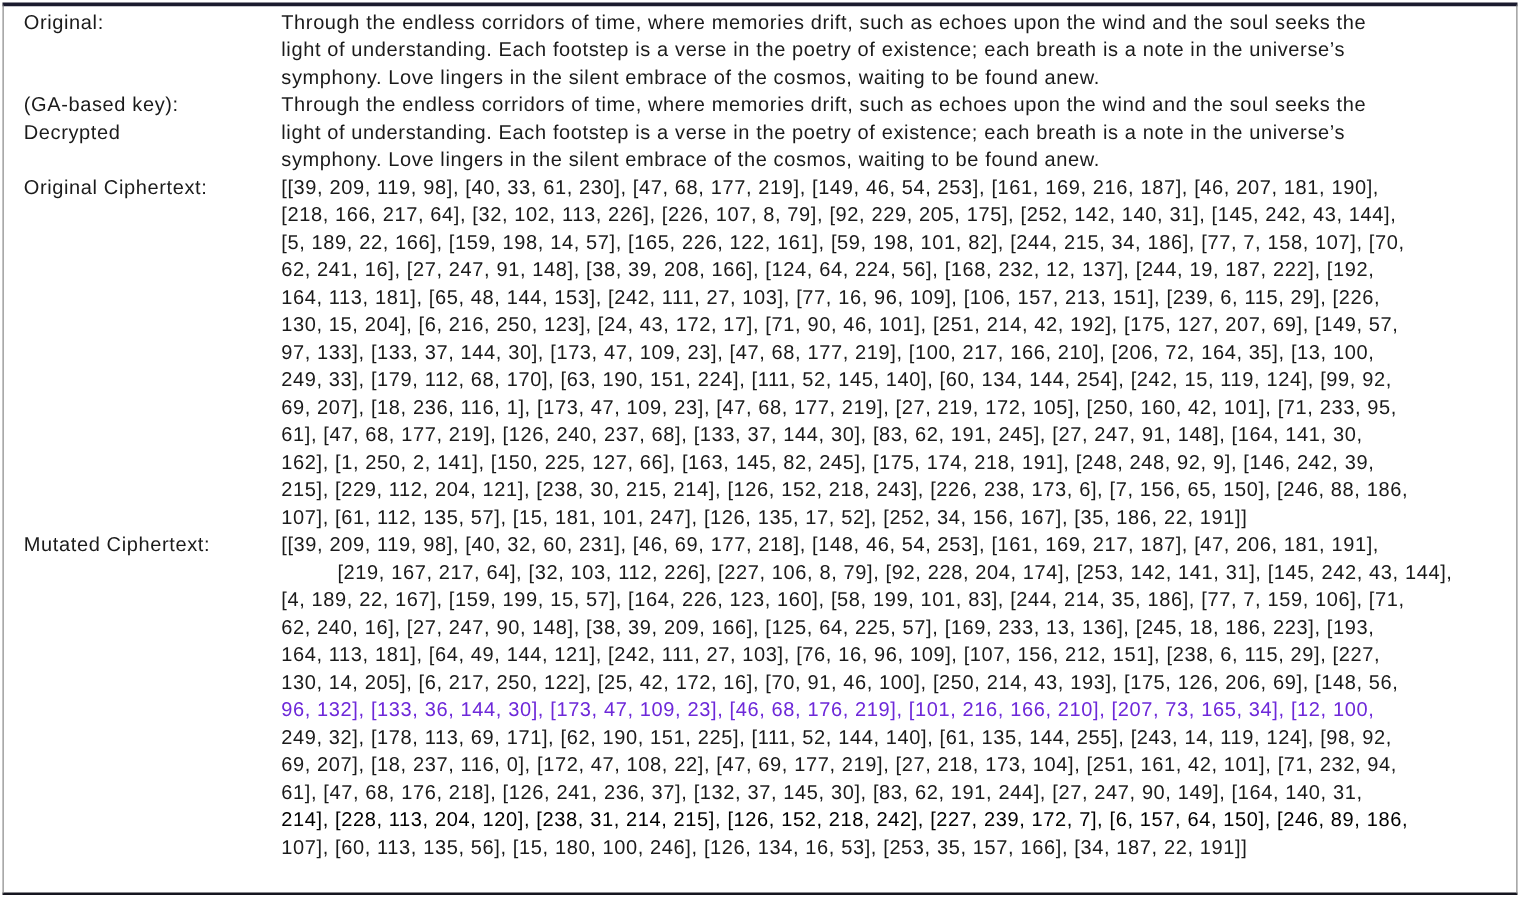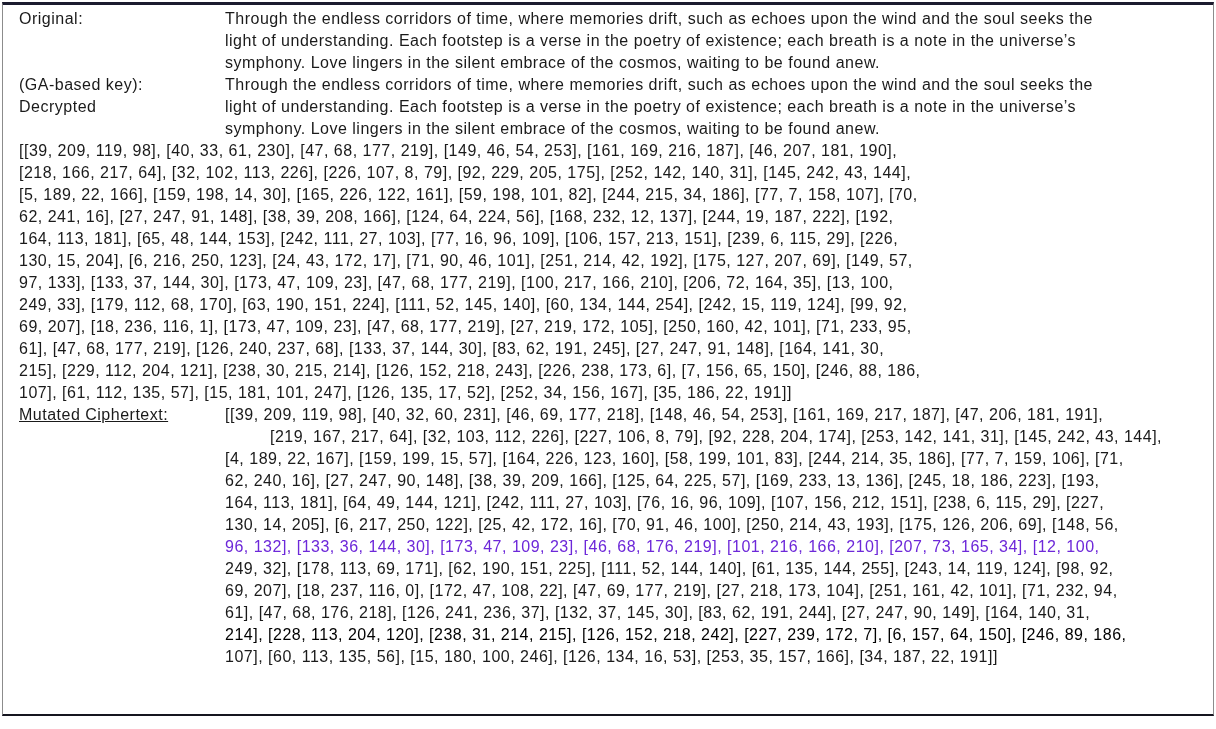--- a/index.html
+++ b/index.html
@@ -73,39 +73,43 @@
           <div class="tline" style="color: rgb(26, 26, 26);">Decrypted</div>
         </div>
       <div class="content-col">
           <div class="tline" style="color: rgb(26, 26, 26);">Through the endless corridors of time, where memories drift, such as echoes upon the wind and the soul seeks the</div>
           <div class="tline" style="color: rgb(26, 26, 26);">light of understanding. Each footstep is a verse in the poetry of existence; each breath is a note in the universe’s</div>
           <div class="tline" style="color: rgb(26, 26, 26);">symphony. Love lingers in the silent embrace of the cosmos, waiting to be found anew.</div>
         </div>
     </div>
 
     <div class="trow">
+      <div class="label-col">
+          <div class="tline" style="color: rgb(26, 26, 26);">Original Ciphertext:</div>
+        </div>
       <div class="content-col">
           <div class="tline" style="color: rgb(26, 26, 26);">[[39, 209, 119, 98], [40, 33, 61, 230], [47, 68, 177, 219], [149, 46, 54, 253], [161, 169, 216, 187], [46, 207, 181, 190],</div>
           <div class="tline" style="color: rgb(26, 26, 26);">[218, 166, 217, 64], [32, 102, 113, 226], [226, 107, 8, 79], [92, 229, 205, 175], [252, 142, 140, 31], [145, 242, 43, 144],</div>
-          <div class="tline" style="color: rgb(26, 26, 26);">[5, 189, 22, 166], [159, 198, 14, 30], [165, 226, 122, 161], [59, 198, 101, 82], [244, 215, 34, 186], [77, 7, 158, 107], [70,</div>
+          <div class="tline" style="color: rgb(26, 26, 26);">[5, 189, 22, 166], [159, 198, 14, 57], [165, 226, 122, 161], [59, 198, 101, 82], [244, 215, 34, 186], [77, 7, 158, 107], [70,</div>
           <div class="tline" style="color: rgb(26, 26, 26);">62, 241, 16], [27, 247, 91, 148], [38, 39, 208, 166], [124, 64, 224, 56], [168, 232, 12, 137], [244, 19, 187, 222], [192,</div>
           <div class="tline" style="color: rgb(26, 26, 26);">164, 113, 181], [65, 48, 144, 153], [242, 111, 27, 103], [77, 16, 96, 109], [106, 157, 213, 151], [239, 6, 115, 29], [226,</div>
           <div class="tline" style="color: rgb(26, 26, 26);">130, 15, 204], [6, 216, 250, 123], [24, 43, 172, 17], [71, 90, 46, 101], [251, 214, 42, 192], [175, 127, 207, 69], [149, 57,</div>
           <div class="tline" style="color: rgb(26, 26, 26);">97, 133], [133, 37, 144, 30], [173, 47, 109, 23], [47, 68, 177, 219], [100, 217, 166, 210], [206, 72, 164, 35], [13, 100,</div>
           <div class="tline" style="color: rgb(26, 26, 26);">249, 33], [179, 112, 68, 170], [63, 190, 151, 224], [111, 52, 145, 140], [60, 134, 144, 254], [242, 15, 119, 124], [99, 92,</div>
           <div class="tline" style="color: rgb(26, 26, 26);">69, 207], [18, 236, 116, 1], [173, 47, 109, 23], [47, 68, 177, 219], [27, 219, 172, 105], [250, 160, 42, 101], [71, 233, 95,</div>
           <div class="tline" style="color: rgb(26, 26, 26);">61], [47, 68, 177, 219], [126, 240, 237, 68], [133, 37, 144, 30], [83, 62, 191, 245], [27, 247, 91, 148], [164, 141, 30,</div>
+          <div class="tline" style="color: rgb(26, 26, 26);">162], [1, 250, 2, 141], [150, 225, 127, 66], [163, 145, 82, 245], [175, 174, 218, 191], [248, 248, 92, 9], [146, 242, 39,</div>
           <div class="tline" style="color: rgb(26, 26, 26);">215], [229, 112, 204, 121], [238, 30, 215, 214], [126, 152, 218, 243], [226, 238, 173, 6], [7, 156, 65, 150], [246, 88, 186,</div>
           <div class="tline" style="color: rgb(26, 26, 26);">107], [61, 112, 135, 57], [15, 181, 101, 247], [126, 135, 17, 52], [252, 34, 156, 167], [35, 186, 22, 191]]</div>
         </div>
     </div>
 
     <div class="trow">
       <div class="label-col">
-          <div class="tline" style="color: rgb(26, 26, 26); text-decoration: underline;">Mutated Ciphertext:</div>
+          <div class="tline" style="color: rgb(26, 26, 26);">Mutated Ciphertext:</div>
         </div>
       <div class="content-col">
           <div class="tline" style="color: rgb(26, 26, 26);">[[39, 209, 119, 98], [40, 32, 60, 231], [46, 69, 177, 218], [148, 46, 54, 253], [161, 169, 217, 187], [47, 206, 181, 191],</div>
           <div class="tline" style="color: rgb(26, 26, 26); text-align: center;">[219, 167, 217, 64], [32, 103, 112, 226], [227, 106, 8, 79], [92, 228, 204, 174], [253, 142, 141, 31], [145, 242, 43, 144],</div>
           <div class="tline" style="color: rgb(26, 26, 26);">[4, 189, 22, 167], [159, 199, 15, 57], [164, 226, 123, 160], [58, 199, 101, 83], [244, 214, 35, 186], [77, 7, 159, 106], [71,</div>
           <div class="tline" style="color: rgb(26, 26, 26);">62, 240, 16], [27, 247, 90, 148], [38, 39, 209, 166], [125, 64, 225, 57], [169, 233, 13, 136], [245, 18, 186, 223], [193,</div>
           <div class="tline" style="color: rgb(26, 26, 26);">164, 113, 181], [64, 49, 144, 121], [242, 111, 27, 103], [76, 16, 96, 109], [107, 156, 212, 151], [238, 6, 115, 29], [227,</div>
           <div class="tline" style="color: rgb(26, 26, 26);">130, 14, 205], [6, 217, 250, 122], [25, 42, 172, 16], [70, 91, 46, 100], [250, 214, 43, 193], [175, 126, 206, 69], [148, 56,</div>
           <div class="tline" style="color: #6d28d9;">96, 132], [133, 36, 144, 30], [173, 47, 109, 23], [46, 68, 176, 219], [101, 216, 166, 210], [207, 73, 165, 34], [12, 100,</div>
           <div class="tline" style="color: rgb(26, 26, 26);">249, 32], [178, 113, 69, 171], [62, 190, 151, 225], [111, 52, 144, 140], [61, 135, 144, 255], [243, 14, 119, 124], [98, 92,</div>

